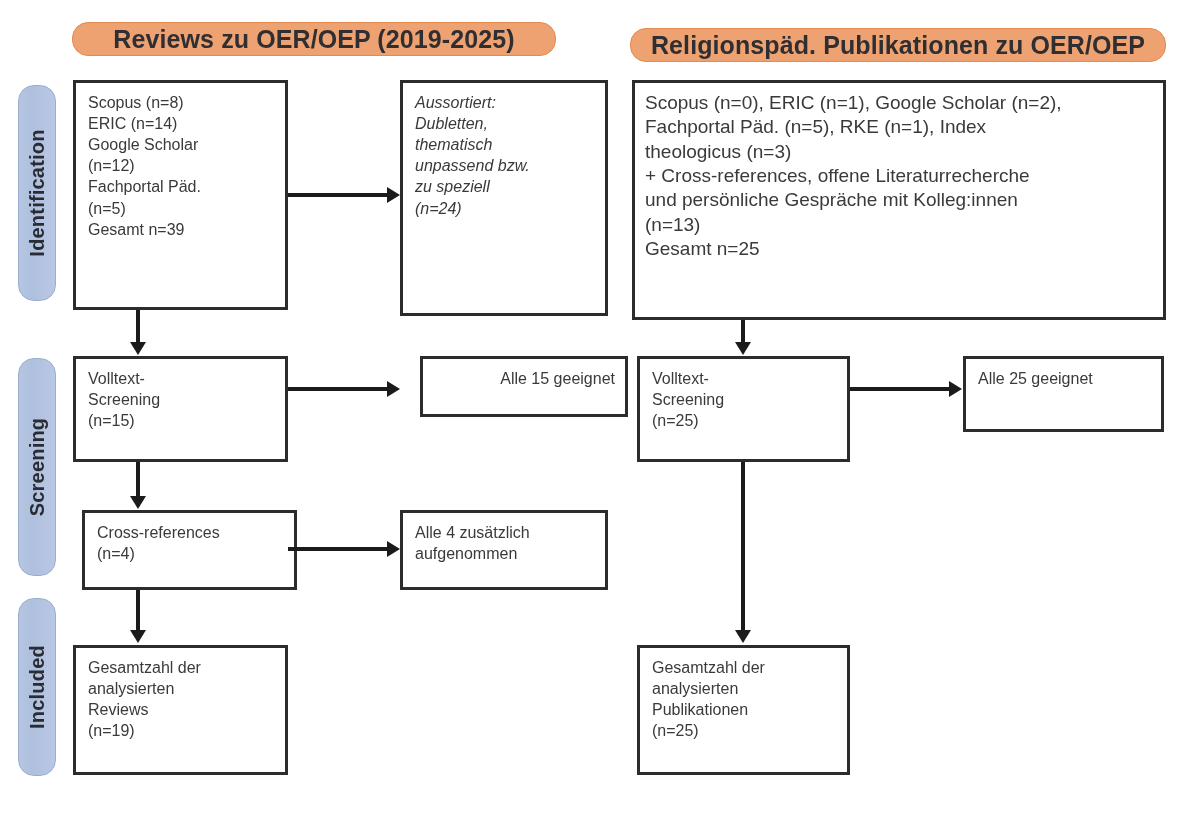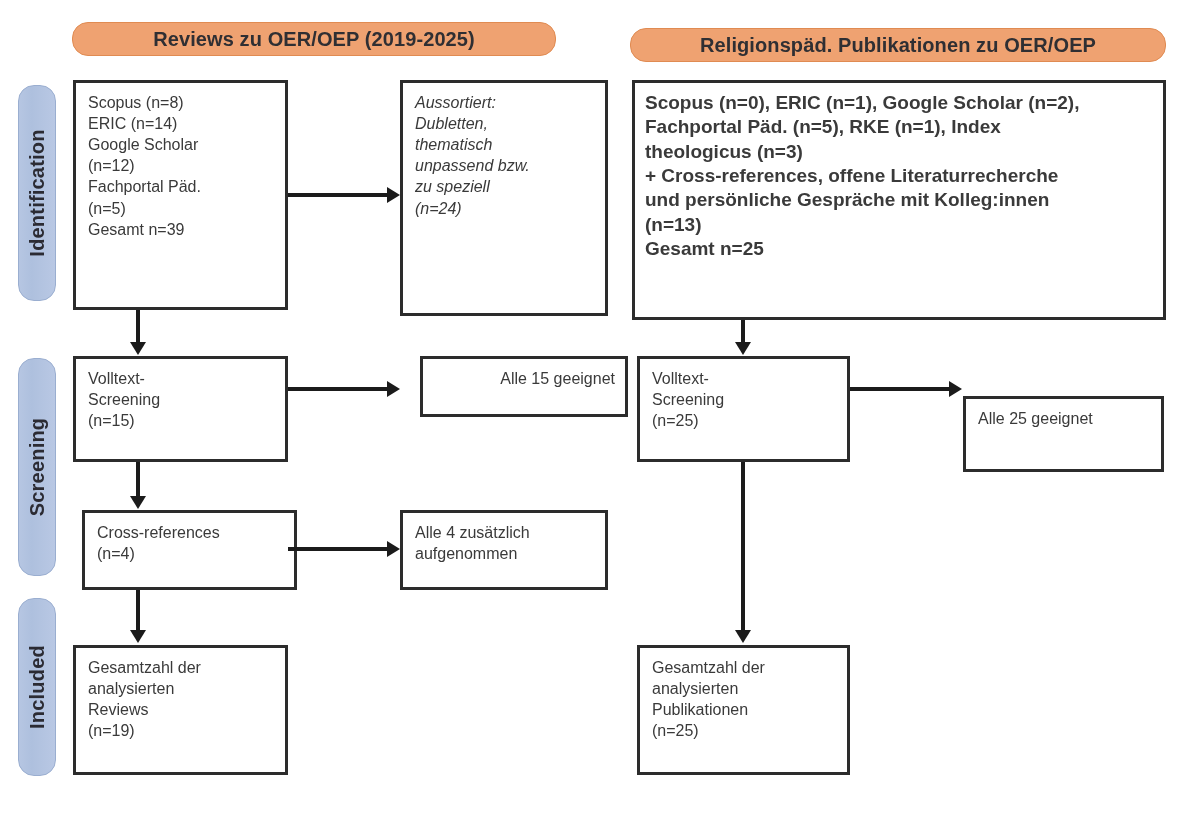--- a/index.html
+++ b/index.html
@@ -41,21 +41,21 @@
   
   .col-header {
     position: absolute;
     background: #efa271;
     border: 1px solid #e08b52;
     border-radius: 16px;
     box-sizing: border-box;
     display: flex;
     align-items: center;
     justify-content: center;
-    font-size: 20px;
+    font-size: 25px;
     font-weight: bold;
     color: #2f2f33;
     letter-spacing: 0.1px;
   }
 
   
   .node {
     position: absolute;
     background: #ffffff;
     border: 3px solid #2c2c2c;
@@ -64,21 +64,20 @@
     font-size: 16px;
     line-height: 1.32;
     color: #3a3a3a;
     white-space: pre-line;
     overflow: hidden;
   }
   .node.dense {
     font-size: 19px;
     line-height: 1.28;
     padding: 8px 8px 6px 10px;
-    font-weight: bold;
   }
 
   
   .edge-v {
     position: absolute;
     width: 4px;
     background: #1b1b1b;
   }
   .edge-h {
     position: absolute;
@@ -181,21 +180,21 @@
 (n=13)
 Gesamt n=25</div>
 
   <div class="edge-v" style="left:741px; top:320px; height:24px;"></div>
   <div class="arrow-down" style="left:735px; top:342px;"></div>
 
   <div class="node" style="left:637px; top:356px; width:213px; height:106px;">Volltext-
 Screening
 (n=25)</div>
 
-  <div class="node" style="left:963px; top:356px; width:201px; height:76px;margin-top:40px;">Alle 25 geeignet</div>
+  <div class="node" style="left:963px; top:356px; width:201px; height:76px;">Alle 25 geeignet</div>
 
   <div class="edge-h" style="left:850px; top:387px; width:100px;"></div>
   <div class="arrow-right" style="left:949px; top:381px;"></div>
 
   <div class="edge-v" style="left:741px; top:462px; height:170px;"></div>
   <div class="arrow-down" style="left:735px; top:630px;"></div>
 
   <div class="node" style="left:637px; top:645px; width:213px; height:130px;">Gesamtzahl der
 analysierten
 Publikationen

